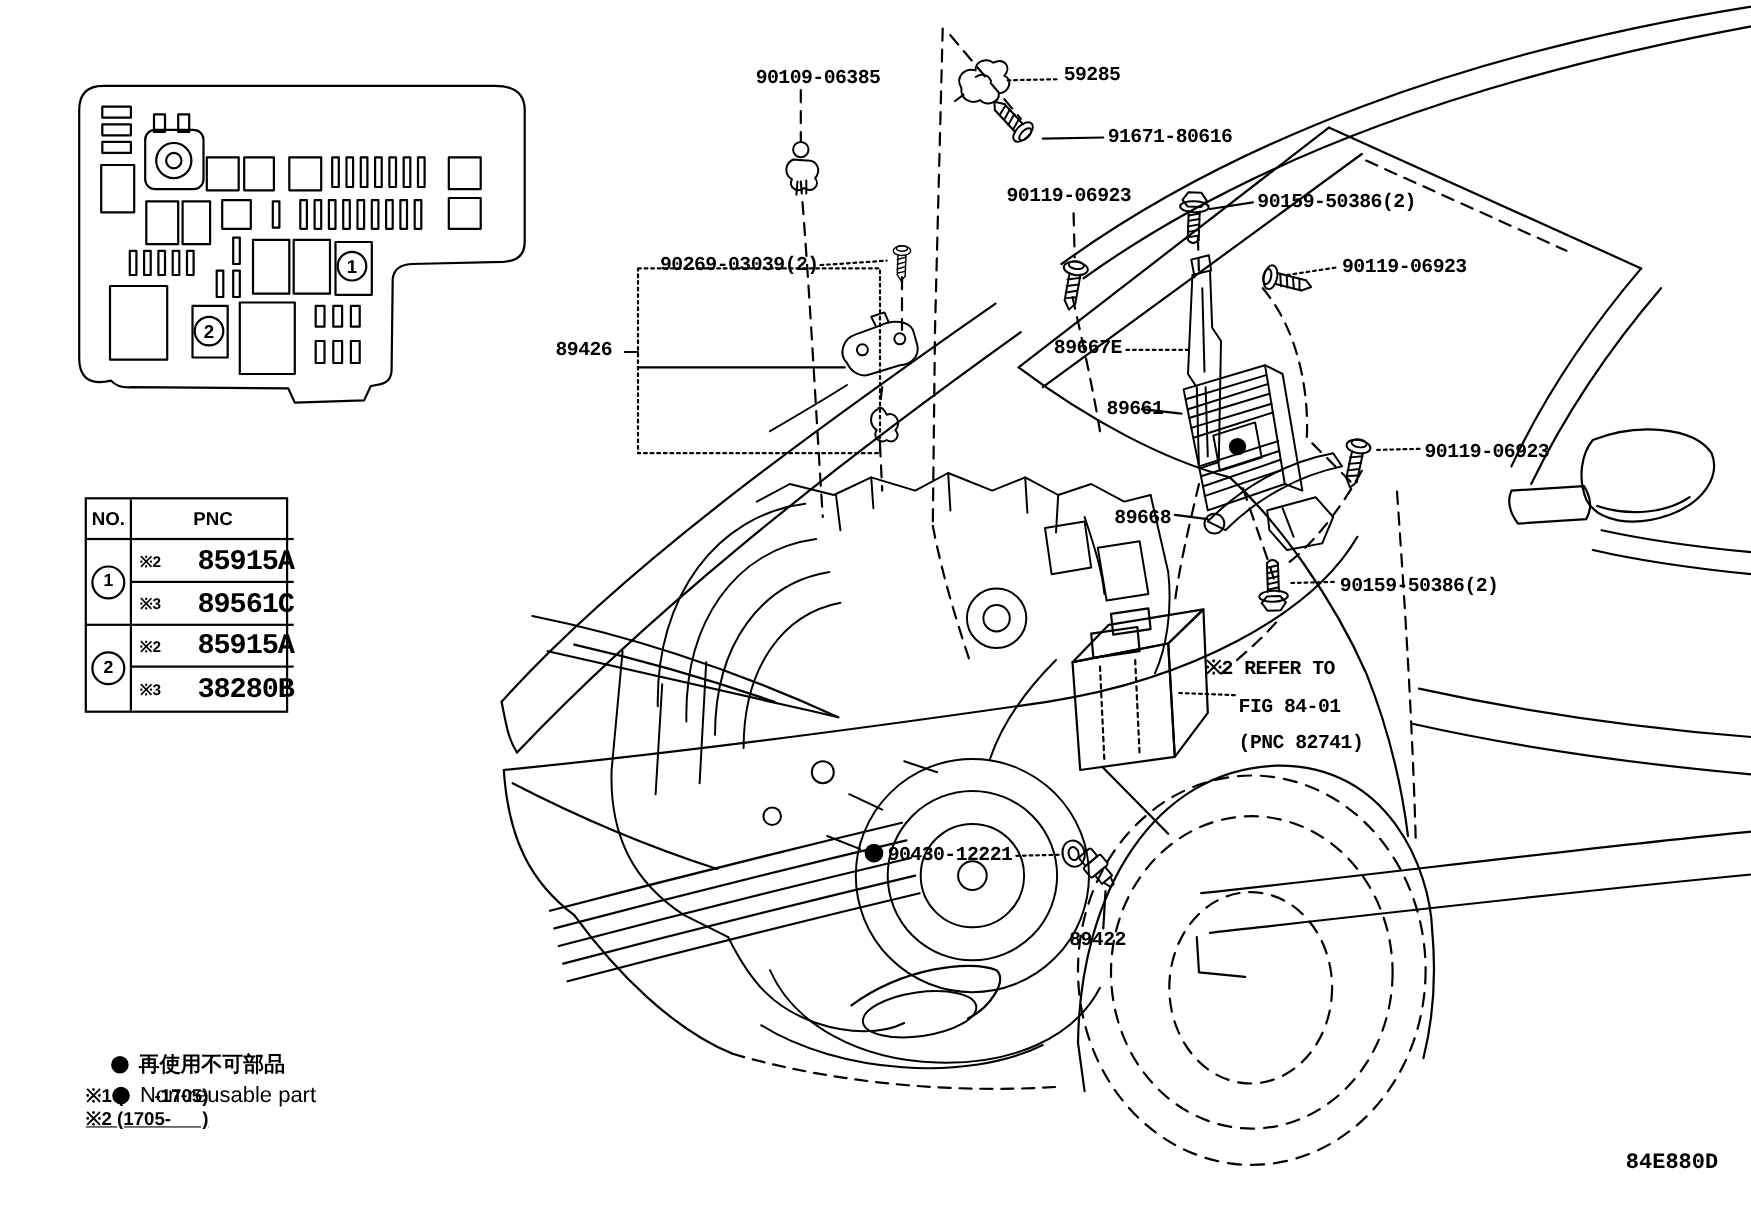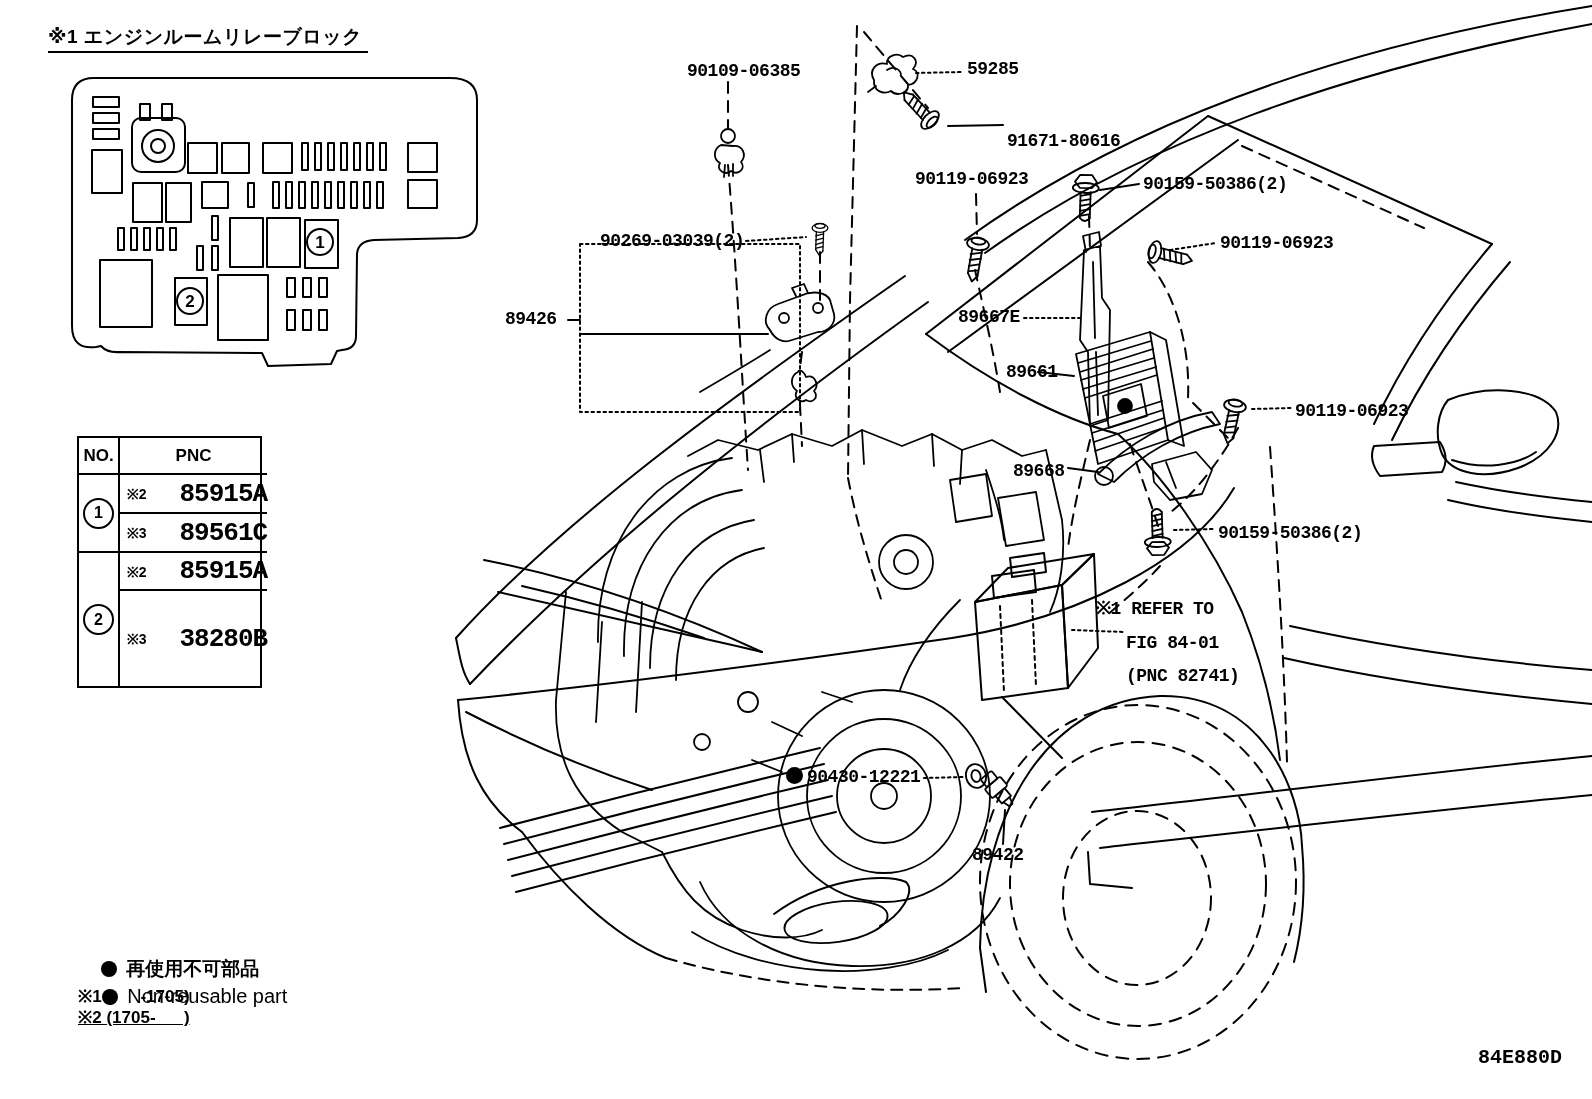--- a/index.html
+++ b/index.html
@@ -29,21 +29,21 @@
             vertical-align:-2px; margin-right:9px; }
   .lg-jp  { left:80px; top:936px; font:bold 19px/22px "Liberation Sans",sans-serif; }
   .lg-en  { left:80px; top:960px; font:20px/24px "Liberation Sans",sans-serif; }
   .lg-n1  { left:78px; top:987px; font:bold 17px/20px "Liberation Sans",sans-serif; }
   .lg-n2  { left:78px; top:1008px; font:bold 17px/20px "Liberation Sans",sans-serif;text-decoration:underline; }
 
   .code { position:absolute; left:1478px; top:1048px;
           font:bold 20px/20px "Liberation Mono","DejaVu Sans Mono",monospace; }
 
   
-  .pnc-table { position:absolute; left:77px; top:436px; width:185px; height:252px;
+  .pnc-table { position:absolute; left:77px; top:452px; width:185px; height:196px;
                border:2.5px solid #000; box-sizing:border-box; display:grid;
                grid-template-columns:41px 1fr; grid-template-rows:37px 39px 39px 38px 1fr; }
   .pnc-table > div { box-sizing:border-box; display:flex; align-items:center; }
   .th { justify-content:center; font:bold 17px "Liberation Sans",sans-serif;
         border-bottom:2.5px solid #000; }
   .th-no { border-right:2.5px solid #000; }
   .no-cell { grid-row:span 2; border-right:2.5px solid #000; justify-content:center; }
   .no-cell.first { border-bottom:2.5px solid #000; }
   .circle-num { width:27px; height:27px; border:2.5px solid #000; border-radius:50%;
                 display:flex; align-items:center; justify-content:center;
@@ -334,42 +334,41 @@
       <path d="M1252,409 L1291,408" stroke-dasharray="2.5 3.5"></path>
       <path d="M1068,468 L1098,472"></path>
       <path d="M1174,530 L1214,529" stroke-dasharray="2.5 3.5"></path>
       <path d="M1072,630 L1124,632" stroke-dasharray="2.5 3.5"></path>
       <path d="M924,778 L964,777" stroke-dasharray="2.5 3.5"></path>
       <path d="M1003,844 L1005,810"></path>
     </g>
   </g>
 </svg>
 
-  <div class="jp-title">※1 エンジンルームリレーブロック</div>
 
   <div>
       <div class="part-label" style="left: 687px; top: 62px;">90109-06385</div>
       <div class="part-label" style="left: 967px; top: 60px;">59285</div>
-      <div class="part-label" style="left: 1007px; top: 132px;">91671-80616</div>
+      <div class="part-label" style="left: 1007px; top: 116px;">91671-80616</div>
       <div class="part-label" style="left: 915px; top: 170px;">90119-06923</div>
       <div class="part-label" style="left: 1143px; top: 175px;">90159-50386(2)</div>
       <div class="part-label" style="left: 1220px; top: 234px;">90119-06923</div>
       <div class="part-label" style="left: 600px; top: 232px;">90269-03039(2)</div>
       <div class="part-label" style="left: 505px; top: 310px;">89426</div>
       <div class="part-label" style="left: 958px; top: 308px;">89667E</div>
       <div class="part-label" style="left: 983px; top: 363px; margin-left: 23px;">89661</div>
       <div class="part-label" style="left: 1295px; top: 402px;">90119-06923</div>
       <div class="part-label" style="left: 1013px; top: 462px;">89668</div>
       <div class="part-label" style="left: 1218px; top: 524px;">90159-50386(2)</div>
       <div class="part-label" style="left: 786px; top: 767px;"><span class="bullet"></span>90430-12221</div>
       <div class="part-label" style="left: 972px; top: 846px; text-align: right;">89422</div>
     </div>
 
   <div class="refer-note">
-    <div class="l1">※1 REFER TO</div>
+    <div class="l1">※2 REFER TO</div>
     <div class="l2">FIG 84-01</div>
     <div class="l3">(PNC 82741)</div>
   </div>
 
   <div class="pnc-table">
     <div class="th th-no">NO.</div>
     <div class="th">PNC</div>
 
     <div class="no-cell first">
       <div class="circle-num">1</div>

